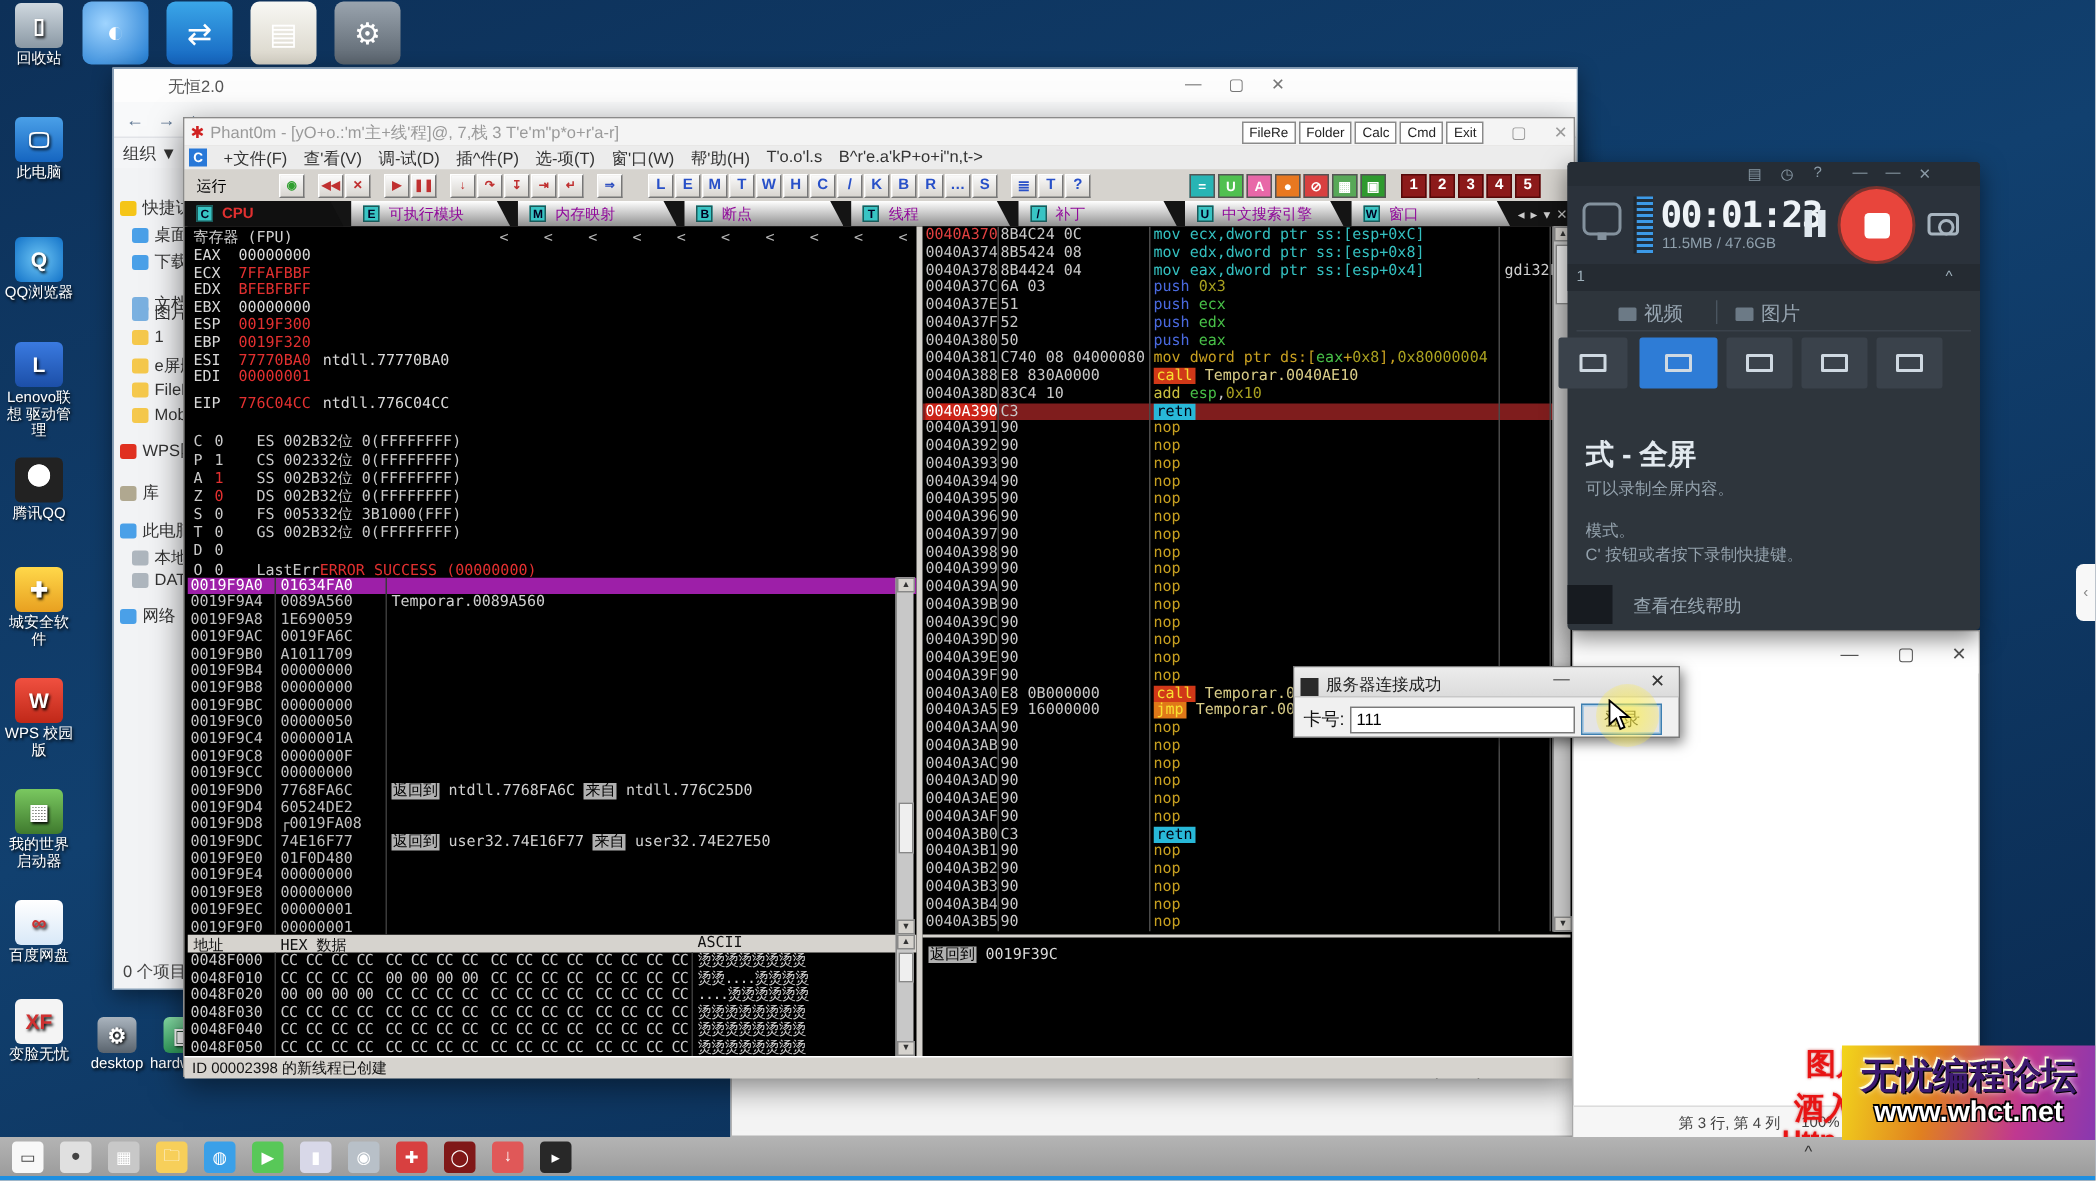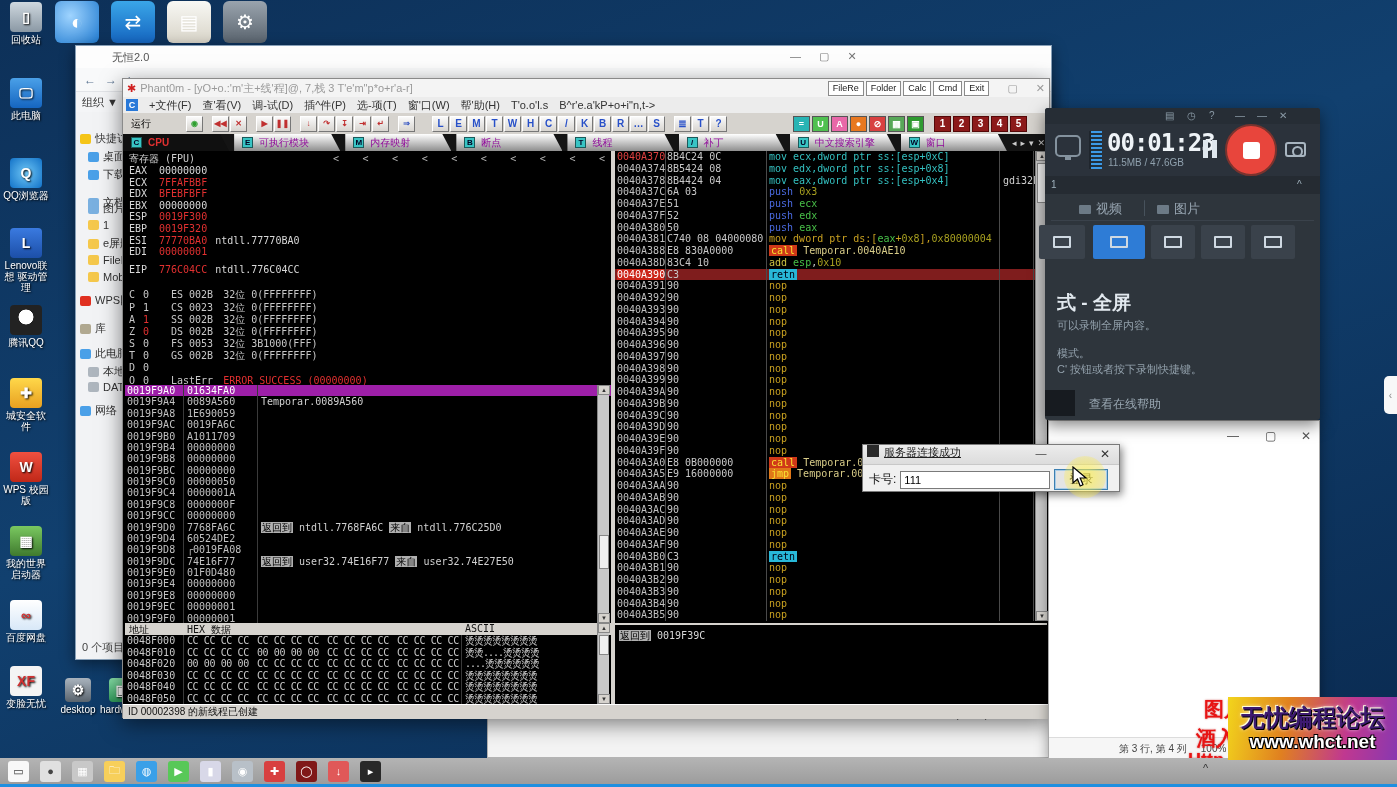--- a/index.html
+++ b/index.html
@@ -57,21 +57,21 @@
 
   .regline { height:11.6px; line-height:11.6px; white-space:nowrap; padding-left:4px; }
   .rname { display:inline-block; width:30px; color:#d8d8d8; }
   .rv-red { color:#e23030; }
   .rv-wht { color:#d8d8d8; }
   .rsym { color:#d8d8d8; margin-left:8px; }
   .reg-head { display:flex; height:14px; line-height:14px; color:#d0d0d0; padding:1px 6px 0 4px; }
   .reg-head .lt { margin-left:auto; width:272px; display:flex; justify-content:space-between; color:#b8b8b8; }
   .flagline { height:12.2px; line-height:12.2px; white-space:nowrap; padding-left:4px; }
   .fseg { display:inline-block; margin-left:14px; }
-  .frest { margin-left:10px; }
+  .frest { }
   .red { color:#e23030; }
 
   .drow { position:relative; height:11.75px; line-height:11.75px; white-space:nowrap; }
   .drow .da { position:absolute; left:2px; width:47px; color:#c0c0c0; }
   .drow .db { position:absolute; left:52px; width:98px; overflow:hidden; color:#c8c8c8; }
   .drow .di { position:absolute; left:154px; width:230px; overflow:hidden; }
   .drow .dc { position:absolute; left:388px; color:#d0d0d0; }
   .da.a-red { color:#e04040; }
   .da.a-bp { background:#cc2418; color:#fff; }
   .drow.sel { background:#7f1d1d;padding-left:16px; }
@@ -102,21 +102,21 @@
   .mrow .ma { position:absolute; left:2px; color:#c8c8c8; }
   .mrow .mg { position:absolute; color:#c8c8c8; letter-spacing:-0.4px; }
   .mrow .ms { position:absolute; left:340px; color:#d0d0d0; letter-spacing:-1px; }
 
   .sbv { position:absolute; width:12px; background:#c8c8c8; border-left:1px solid #888; }
   .sbv .ar { position:absolute; left:0; width:12px; height:10px; background:#d6d3ce; border:1px solid #888; color:#333; font-size:6px; text-align:center; line-height:9px; }
   .sbv .th { position:absolute; left:1px; width:10px; background:#efefef; border:1px solid #888; }
 
   
   #dialog { left:862px; top:444px; width:258px; height:48px; background:#f0f0f0; border:1px solid #7a7a7a; box-shadow:2px 3px 8px rgba(0,0,0,.5); }
-  #dialog .dtitle { height:20px; background:linear-gradient(#ececec,#dcdcdc); border-bottom:1px solid #c8c8c8; display:flex; align-items:flex-start; padding:0 4px; font-size:11px; color:#222;text-decoration:underline; }
+  #dialog .dtitle { height:20px; background:linear-gradient(#ececec,#dcdcdc); border-bottom:1px solid #c8c8c8; display:flex; align-items:flex-end; padding:0 4px; font-size:11px; color:#222; }
   #dialog .dico { width:12px; height:12px; background:#2a2a2a; margin-right:5px; }
   #dialog .dmin { position:absolute; left:168px; top:2px; width:20px; text-align:center; color:#444; font-size:11px; }
   #dialog .dclose { position:absolute; left:232px; top:2px; width:20px; text-align:center; color:#333; font-size:12px; }
   #dialog .dbody { display:flex; align-items:center; padding:4px 4px 0 6px; gap:4px; }
   #dialog label { font-size:12px; color:#111; }
   #dialog input { width:150px; height:18px; border:1px solid #7a7a7a; font-size:11px; padding:0 3px; font-family:"Liberation Sans",sans-serif; }
   #dialog .loginbtn { width:54px; height:21px; background:#e4e4e4; border:1px solid #3c7fb1; box-shadow:inset 0 0 0 1px #a8cce8; font-size:12px; color:#111; display:flex; align-items:center; justify-content:center; }
   #click-halo { left:1064px; top:456px; width:42px; height:42px; border-radius:50%; background:radial-gradient(circle,rgba(255,242,80,.75) 0%,rgba(255,236,60,.35) 60%,rgba(255,236,60,0) 100%); }
 
   

